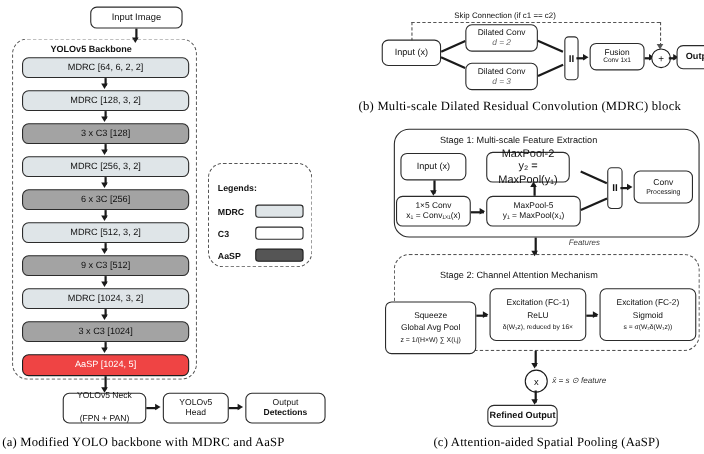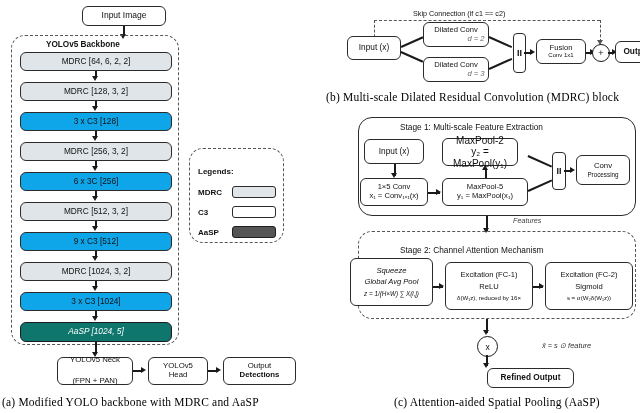--- a/index.html
+++ b/index.html
@@ -9,22 +9,22 @@
   }
 
   
   .node{
     position:absolute;box-sizing:border-box;
     border:1px solid #2b2b2b;border-radius:6px;background:#fff;
     display:flex;flex-direction:column;align-items:center;justify-content:center;
     text-align:center;line-height:1.15;
   }
   .node.mdrc{background:#dfe5e8;}
-  .node.c3{background:#0ea5e9;}
-  .node.aasp{background:#0f766e;color:#fff;border-color:#1d1d1d;font-style:italic;}
+  .node.c3{background:#a3a3a3;}
+  .node.aasp{background:#ef4444;color:#fff;border-color:#1d1d1d;}
 
   .dashbox{
     position:absolute;box-sizing:border-box;
     border:1.4px dashed #555;border-radius:14px;background:transparent;
   }
   .solidround{
     position:absolute;box-sizing:border-box;
     border:1.2px solid #2b2b2b;border-radius:14px;background:#fff;
   }
 
@@ -66,21 +66,21 @@
 
   
   .concat{
     position:absolute;border:1.2px solid #2b2b2b;border-radius:4px;background:#fff;
     display:flex;align-items:center;justify-content:center;font-size:9px;font-weight:bold;
   }
 
   .diag{position:absolute;background:#1a1a1a;height:1.6px;transform-origin:0 50%;}
   .dashline-h{position:absolute;border-top:1.2px dashed #555;}
   .dashline-v{position:absolute;border-left:1.2px dashed #555;}
-  .ital{font-style:italic;margin-left:40px;}
+  .ital{font-style:italic;}
 </style>
 </head>
 <body>
 
 <div class="node" style="left:82px;top:6px;width:84px;height:20px;font-size:8.5px;">
   <span>Input Image</span>
 </div>
 <div class="vline" style="left:123px;top:26px;height:10px;"></div>
 <div class="arrowdown" style="left:120px;top:34px;"></div>
 
@@ -273,26 +273,26 @@
 <div class="hline" style="left:564px;top:170px;width:8px;"></div>
 <div class="arrowright" style="left:570px;top:167px;"></div>
 
 <div class="node" style="left:576px;top:155px;width:54px;height:30px;font-size:7.8px;">
   <span>Conv</span>
   <span style="font-size:6.3px;">Processing</span>
 </div>
 
 <div class="vline" style="left:486px;top:216px;height:15px;"></div>
 <div class="arrowdown" style="left:483px;top:228px;"></div>
-<div class="lbl ital" style="left:473px;top:216px;font-size:7.2px;color:#444;">Features</div>
+<div class="lbl ital" style="left:517px;top:216px;font-size:7.2px;color:#444;">Features</div>
 
 <div class="dashbox" style="left:358px;top:231px;width:278px;height:88px;"></div>
 <div class="lbl" style="left:400px;top:245px;font-size:8.3px;">Stage 2: Channel Attention Mechanism</div>
 
-<div class="node" style="left:350px;top:258px;width:83px;height:48px;font-size:7.6px;gap:3px;font-style:italic;">
+<div class="node" style="left:350px;top:274px;width:83px;height:48px;font-size:7.6px;gap:3px;">
   <span>Squeeze</span>
   <span>Global Avg Pool</span>
   <span style="font-size:6.3px;">z = 1/(H×W) ∑ X(i,j)</span>
 </div>
 <div class="hline" style="left:433px;top:286px;width:10px;"></div>
 <div class="arrowright" style="left:439px;top:283px;"></div>
 
 <div class="node" style="left:445px;top:262px;width:88px;height:48px;font-size:7.6px;gap:3px;">
   <span>Excitation (FC-1)</span>
   <span>ReLU</span>
@@ -311,17 +311,17 @@
 <div class="arrowdown" style="left:483px;top:330px;"></div>
 
 <div class="circ" style="left:477px;top:336px;width:19px;height:19px;font-size:8.5px;">
   <span>x</span>
 </div>
 <div class="lbl ital" style="left:502px;top:341px;font-size:7.4px;color:#333;">x̄ = s ⊙ feature</div>
 
 <div class="vline" style="left:486px;top:355px;height:11px;"></div>
 <div class="arrowdown" style="left:483px;top:363px;"></div>
 
-<div class="node" style="left:443px;top:368px;width:87px;height:20px;font-size:8.3px;font-weight:bold;margin-left:44px;">
+<div class="node" style="left:443px;top:368px;width:64px;height:20px;font-size:8.3px;font-weight:bold;">
   <span>Refined Output</span>
 </div>
 
 <div class="caption" style="left:394px;top:396px;">(c) Attention-aided Spatial Pooling (AaSP)</div>
 
 </body></html>

